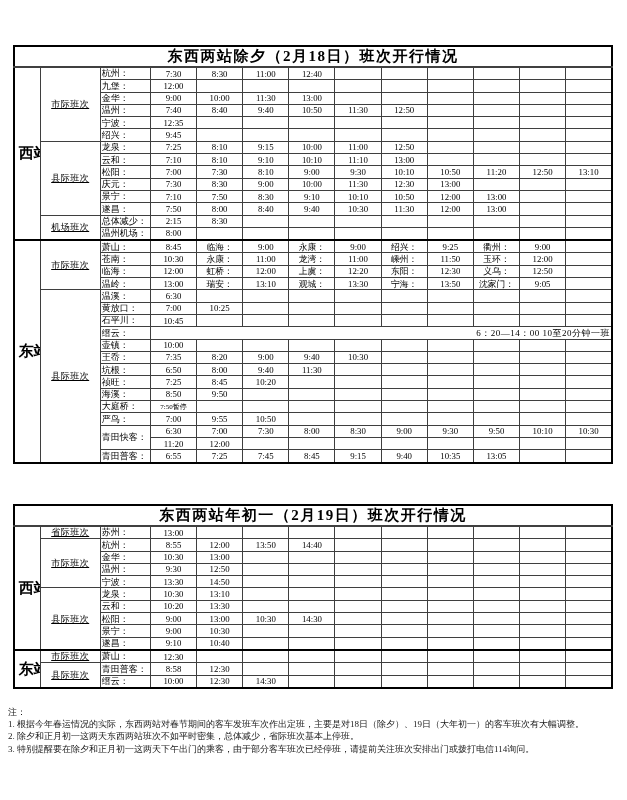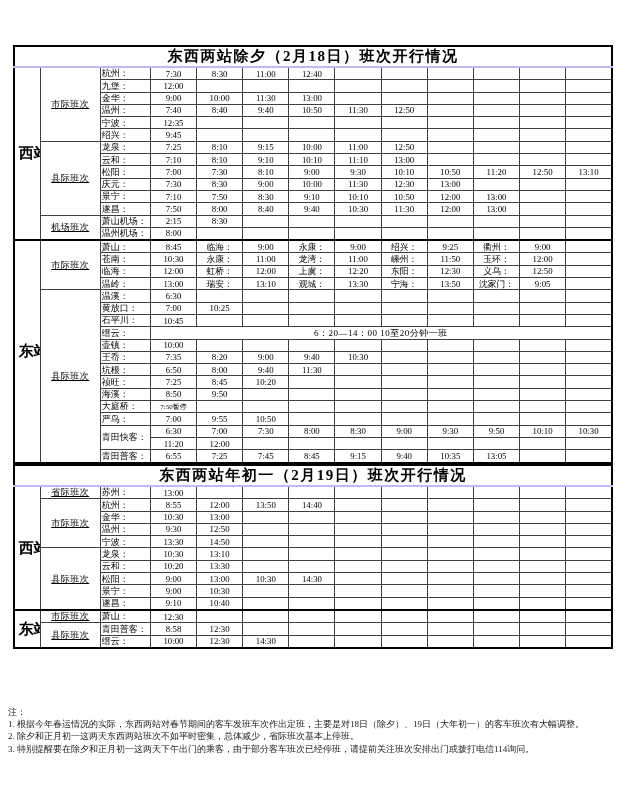--- a/index.html
+++ b/index.html
@@ -7,44 +7,44 @@
     width:627px; height:800px; position:relative;
     background:#ffffff; color:#000;
     font-family:"Liberation Serif","DejaVu Serif",serif;
   }
   .sched-table {
     position:absolute; left:13px; width:600px;
     border-collapse:collapse; table-layout:fixed;
     border:2px solid #000;
   }
   #table-feb18 { top:45px; }
-  #table-feb19 { top:464px; }
+  #table-feb19 { top:504px; }
   .sched-table td {
     border:1px solid #3f3f3f;
     height:11.3px; padding:0 1px;
     font-size:8.8px; line-height:1.15;
     white-space:nowrap; overflow:hidden;
     text-align:center; vertical-align:middle;
   }
   td.title {
     height:19px; font-size:15px; font-weight:bold;
     text-align:center; letter-spacing:1.5px;
-    border-bottom:2px solid #c4b5fd;
+    border-bottom:2px solid #404040;
   }
   td.station { vertical-align:middle; padding:0; }
   .station-inner {
     width:17px; margin:0 auto;
     font-size:15px; font-weight:bold;
     word-break:break-all; line-height:1.5; text-align:center;
   }
   td.category { font-size:9px; letter-spacing:0.5px;text-decoration:underline; }
   td.dest { text-align:left; font-size:9px; padding-right:2px; }
   td.time { text-align:center; }
   td.time.small { font-size:7px; }
-  td.merged { text-align:center; font-size:9px; letter-spacing:0.5px; }
+  td.merged { text-align:right; font-size:9px; letter-spacing:0.5px; }
   tr.cat-start td { border-top:1.5px solid #000; }
   tr.station-start td { border-top:2px solid #000; }
   .notes {
     position:absolute; left:8px; top:706px; width:614px;
     font-size:9px; line-height:12.2px; color:#1a1a1a;
   }
 </style>
 </head>
 <body>
 
@@ -226,21 +226,21 @@
         <td class="time">9:40</td>
         <td class="time">10:30</td>
         <td class="time">11:30</td>
         <td class="time">12:00</td>
         <td class="time">13:00</td>
         <td class="time"></td>
         <td class="time"></td>
       </tr>
       <tr class="cat-start">
         <td class="category" rowspan="2">机场班次</td>
-        <td class="dest" rowspan="1">萧山机场：</td>
+        <td class="dest" rowspan="1">总体减少：</td>
         <td class="time">2:15</td>
         <td class="time">8:30</td>
         <td class="time"></td>
         <td class="time"></td>
         <td class="time"></td>
         <td class="time"></td>
         <td class="time"></td>
         <td class="time"></td>
         <td class="time"></td>
         <td class="time"></td>

